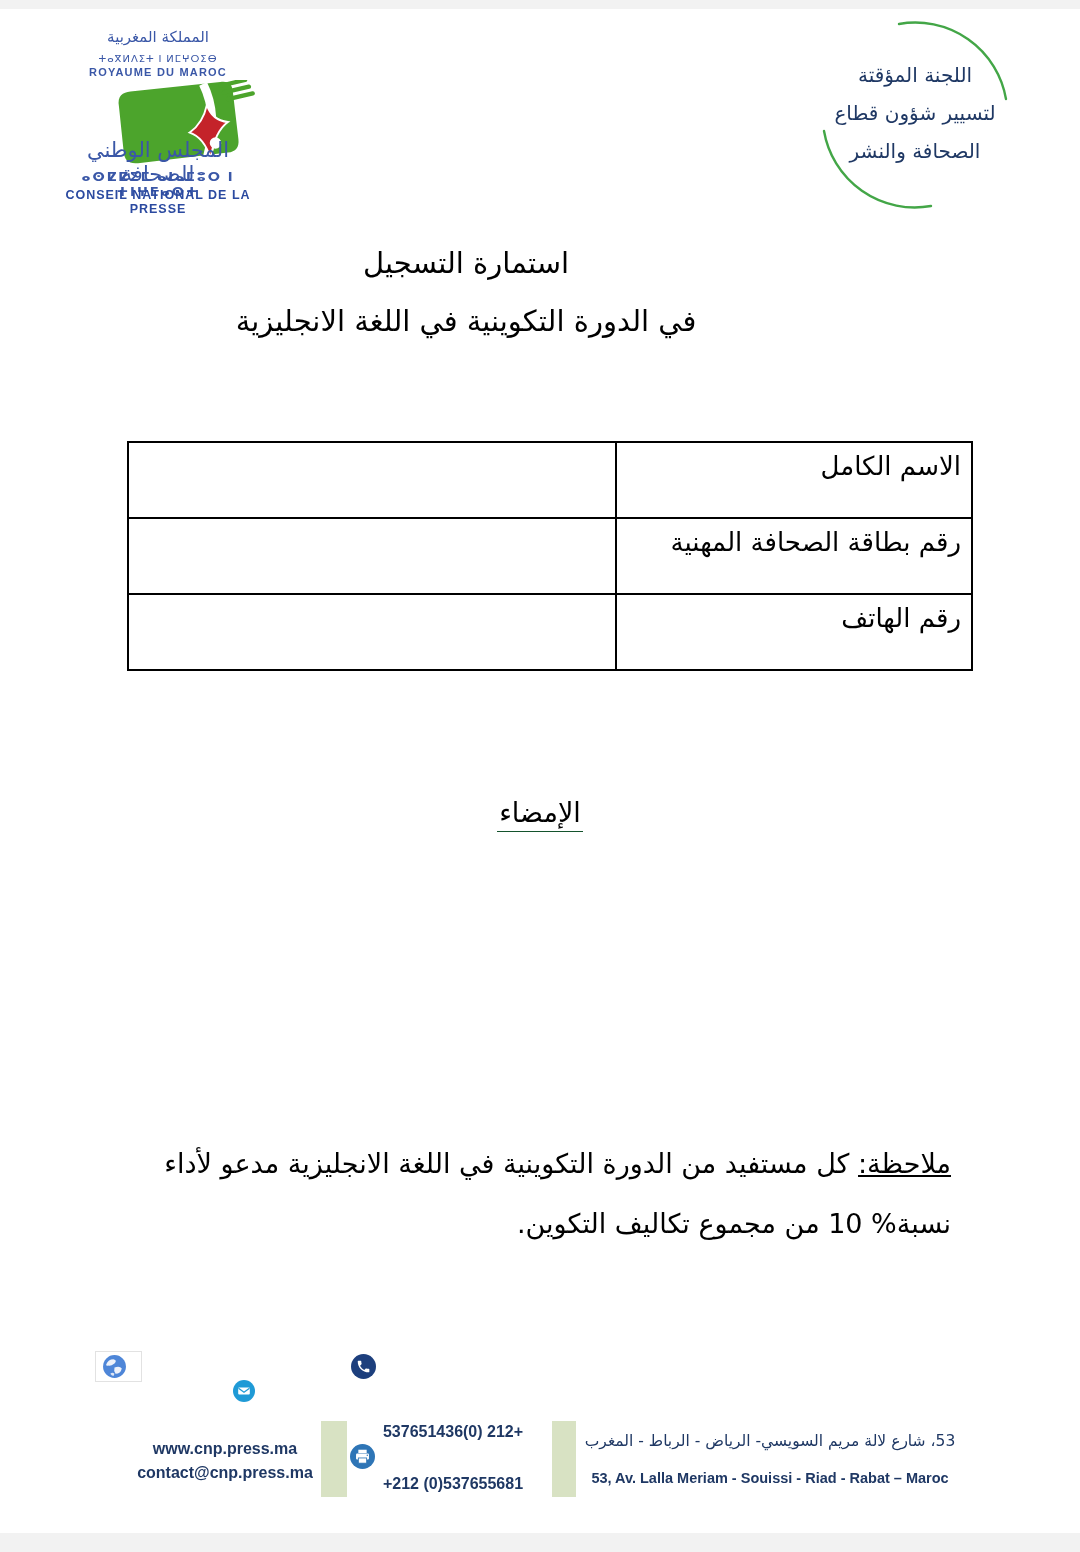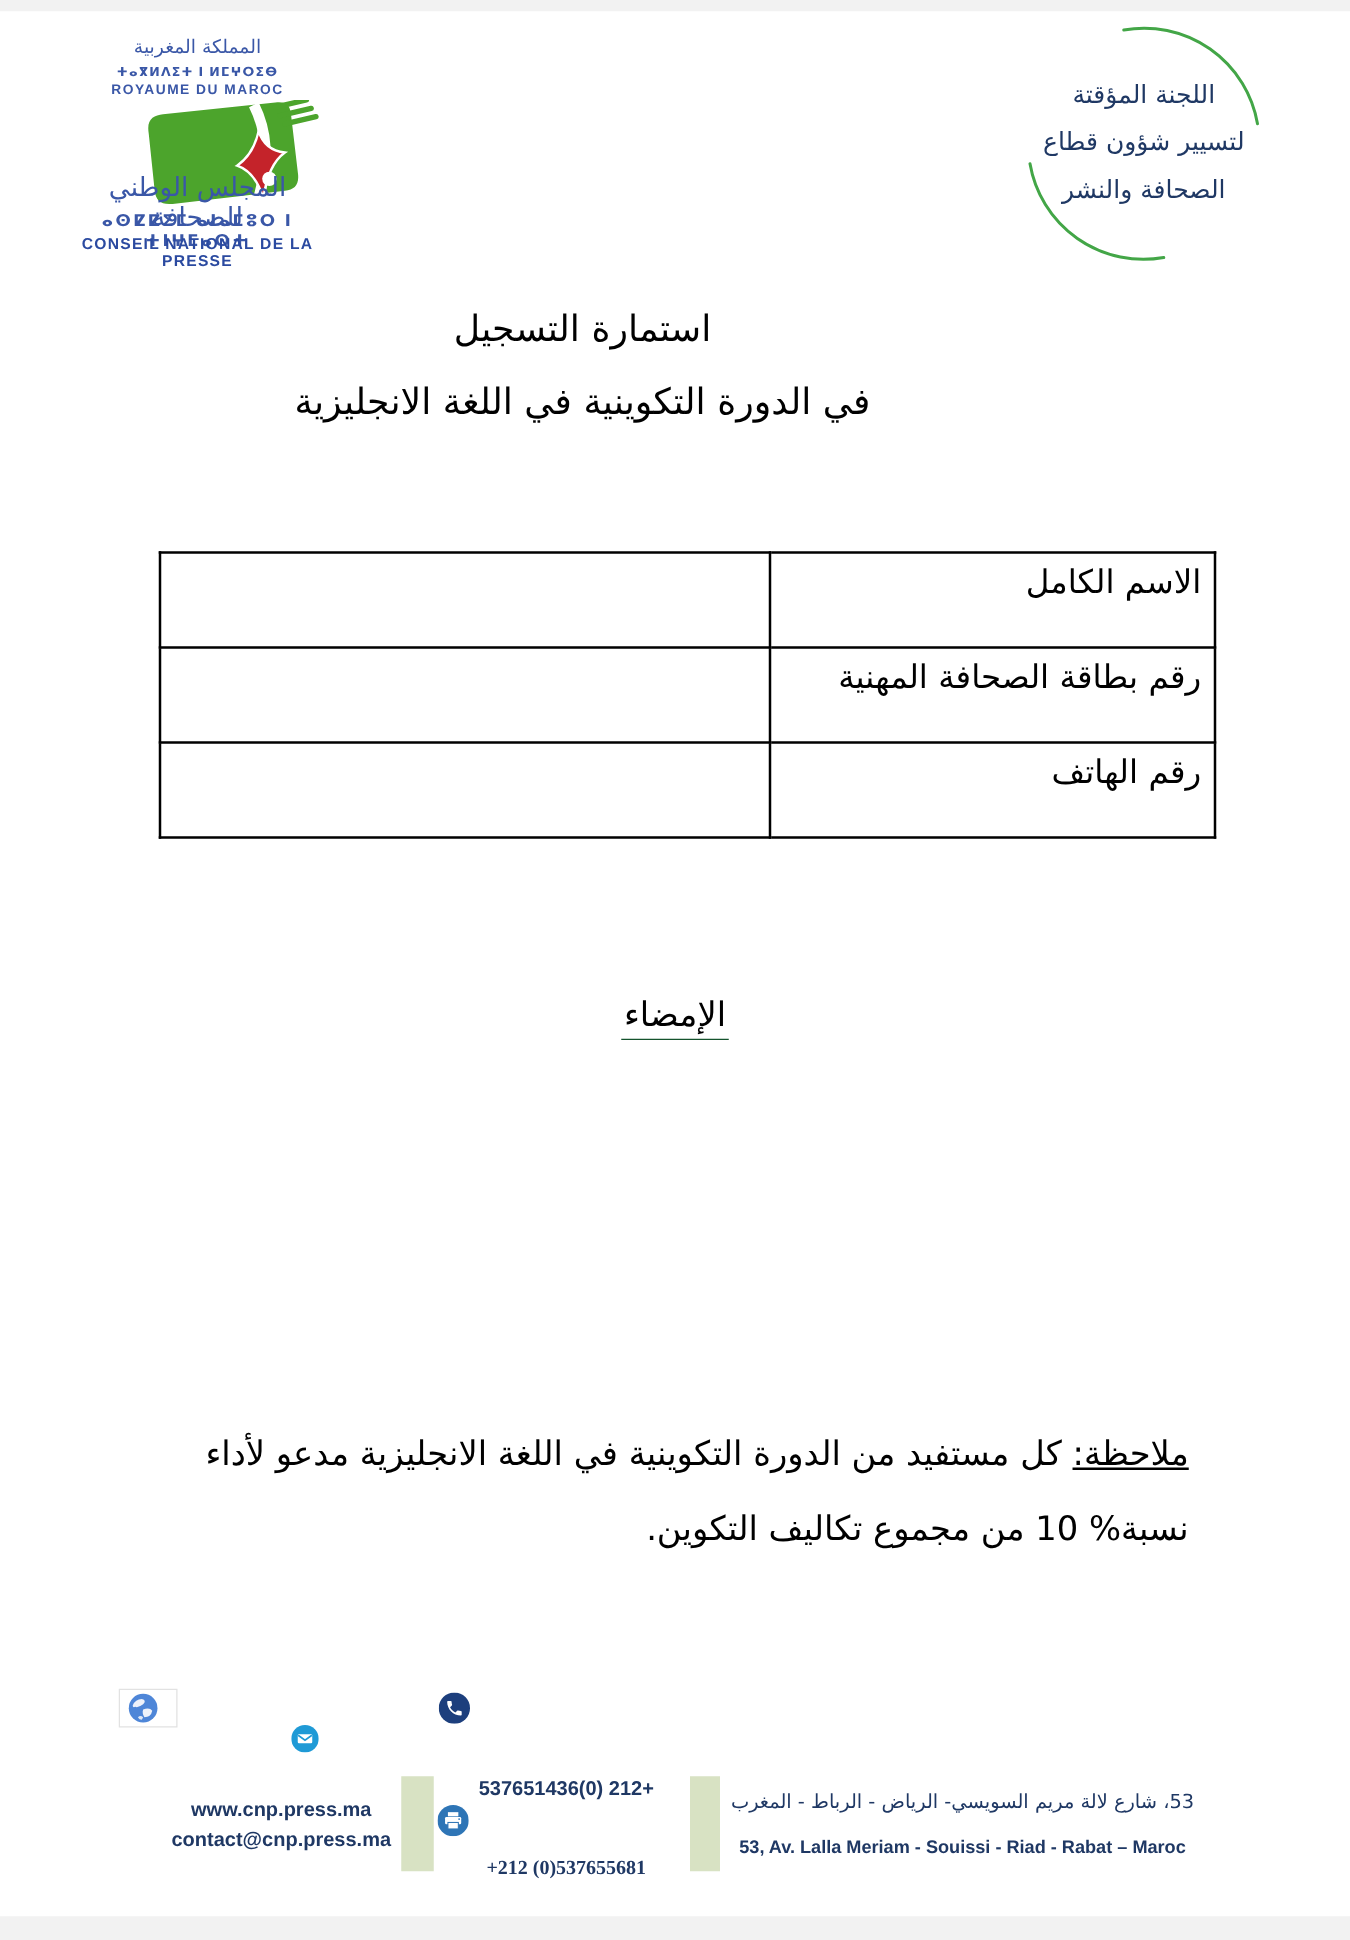--- a/index.html
+++ b/index.html
@@ -12,21 +12,21 @@
   .navy{color:#1f3864;}
   .blue{color:#3a57a7;}
 
   
   .edge-strip{left:0;width:1080px;background:#f2f2f2;}
 
   
   .logo-block{left:58px;top:22px;width:200px;height:190px;text-align:center;}
   .logo-block>div{position:absolute;width:100%;text-align:center;}
   .kingdom-ar{top:6px;font-size:15px;}
-  .tif1{top:31px;font-size:10px;letter-spacing:1px;font-weight:bold;}
+  .tif1{top:31px;font-size:10px;letter-spacing:1px;font-weight:normal;}
   .kingdom-fr{top:44px;font-size:11px;font-weight:bold;letter-spacing:1.2px;}
   .emblem-wrap{left:25px;top:58px;width:150px;height:86px;}
   .council-ar{top:116px;font-size:21px;}
   .tif2{top:147px;font-size:13px;letter-spacing:2px;font-weight:bold;}
   .council-fr{top:166px;font-size:12.5px;font-weight:bold;letter-spacing:1px;color:#2b4aa0;}
 
   
   .badge{left:800px;top:3px;width:230px;height:210px;}
   .badge svg{position:absolute;left:0;top:0;}
   .badge .line{position:absolute;width:100%;text-align:center;font-size:20px;line-height:30px;}
@@ -53,21 +53,21 @@
 
   
   .globe-frame{left:95px;top:1351px;width:45px;height:29px;border:1px solid #e2e2e2;background:#fff;}
   .globe-frame svg{position:absolute;left:6px;top:2px;}
   .icon{line-height:0;}
   .green-bar{background:#d8e2c3;}
   .bar1{left:321px;top:1421px;width:26px;height:76px;}
   .bar2{left:552px;top:1421px;width:24px;height:76px;}
   .web-block{left:110px;top:1437px;width:230px;text-align:center;font-size:16px;line-height:24px;font-weight:bold;}
   .phones-block{left:362px;top:1420px;width:182px;text-align:center;font-size:16px;line-height:24px;font-weight:bold;direction:ltr;}
-  .phones-block .p2{margin-top:39px;font-family:Liberation Serif, serif;}
+  .phones-block .p2{margin-top:28px;}
   .addr-block{left:580px;top:1428px;width:380px;text-align:center;font-weight:bold;}
   .addr-ar{font-size:15.5px;line-height:26px;direction:rtl;}
   .addr-fr{font-size:14.5px;margin-top:16px;}
 </style>
 </head>
 <body>
 
 <div class="abs edge-strip" style="top:0;height:9px;"></div>
 <div class="abs edge-strip" style="top:1533px;height:19px;"></div>
 

